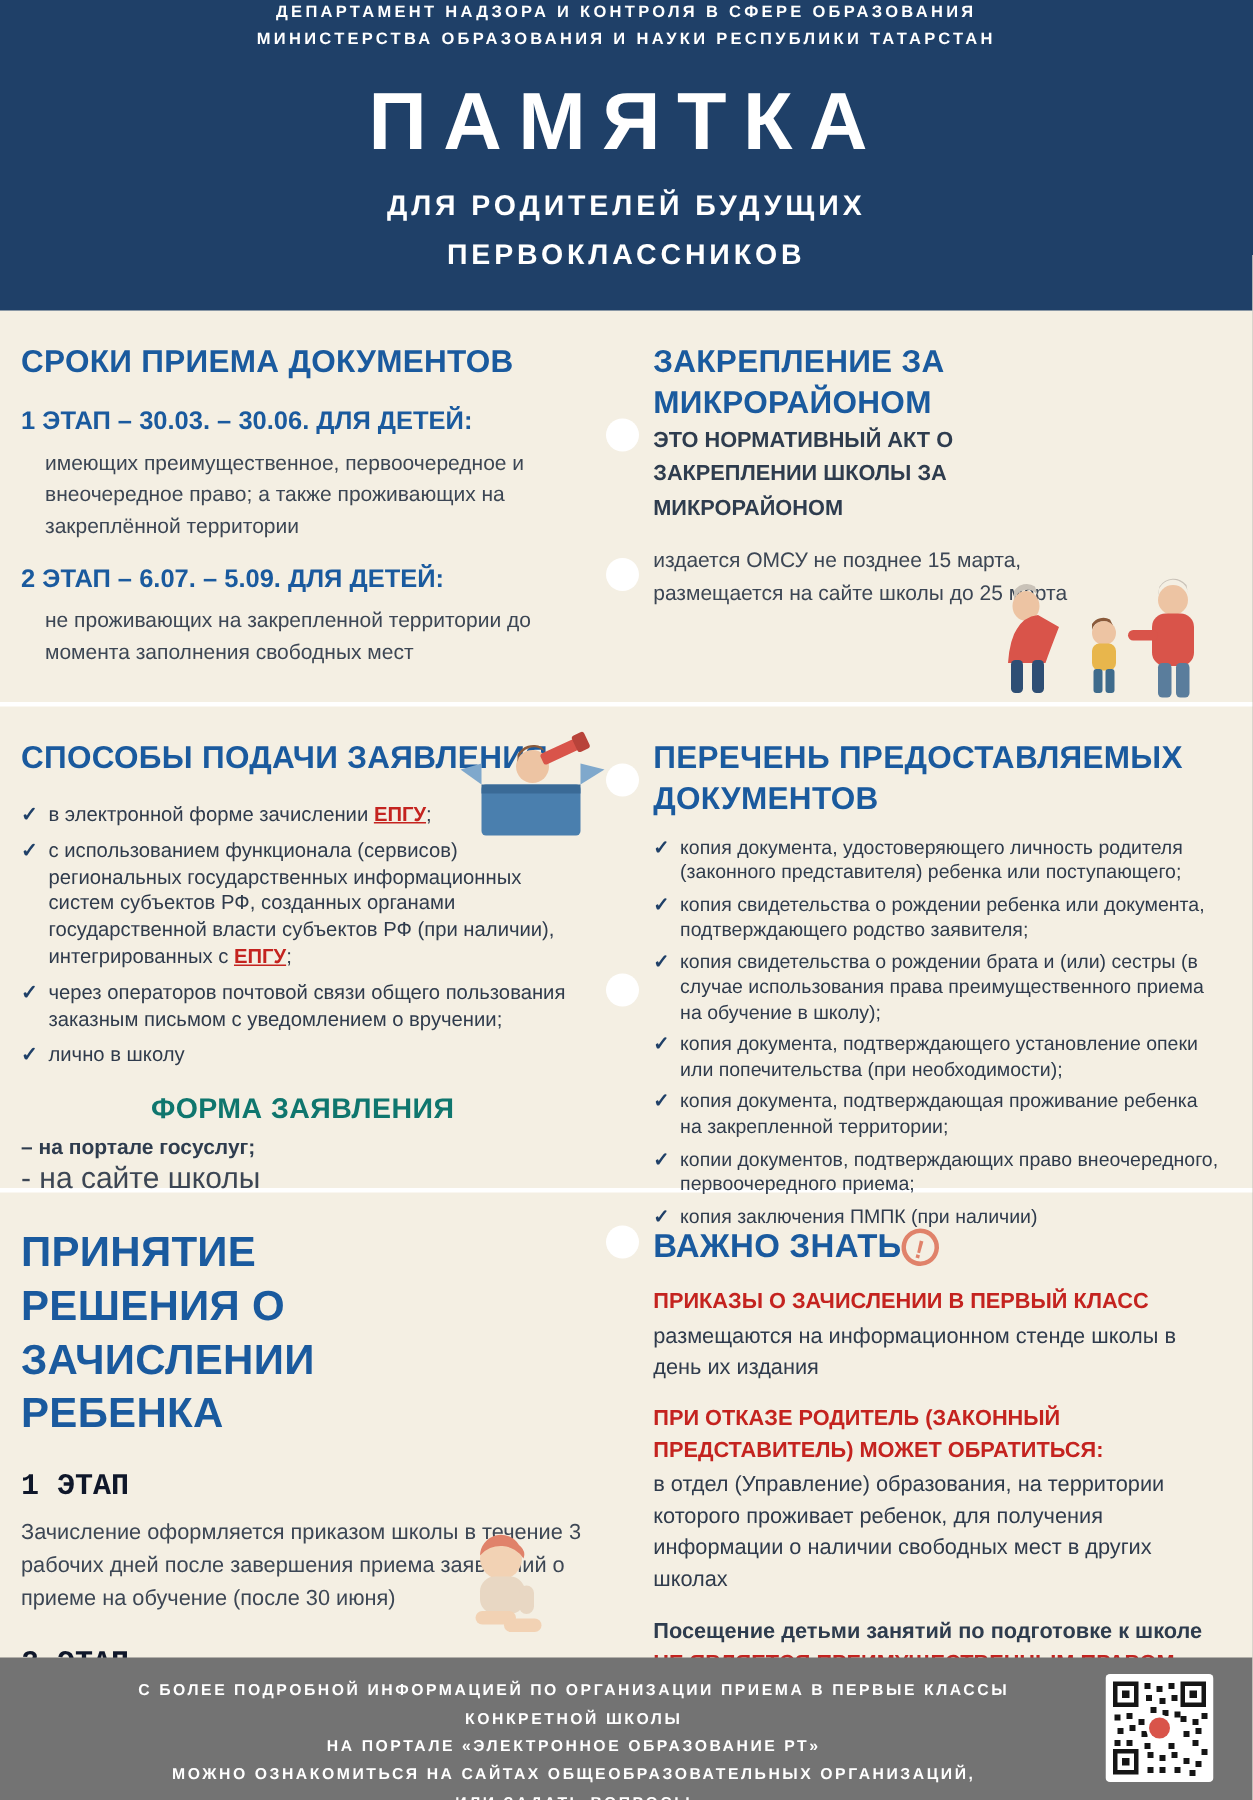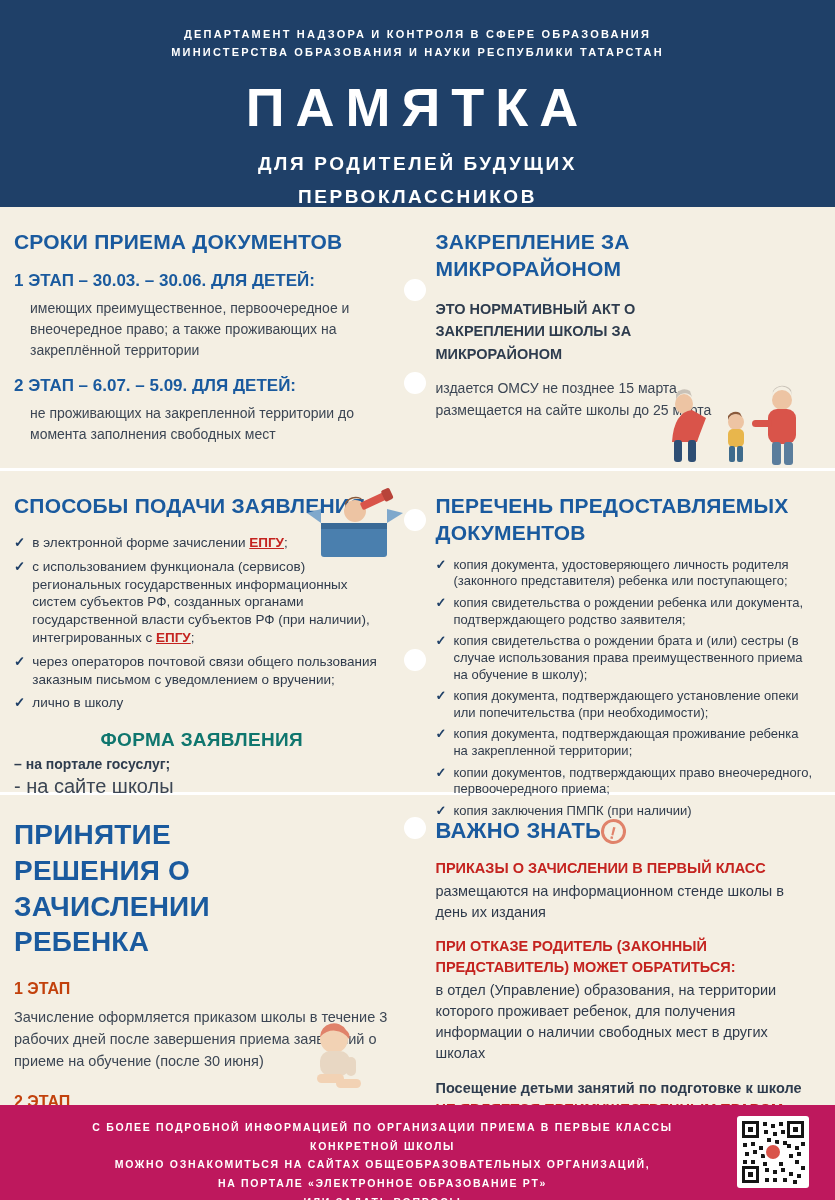--- a/index.html
+++ b/index.html
@@ -2,21 +2,21 @@
 <html><head>
 <meta charset="utf-8">
 <style>
   * { margin:0; padding:0; box-sizing:border-box; }
   body { background:#888; font-family:"Liberation Sans", sans-serif; }
   .page { position:relative; width:835px; height:1200px; margin:0 auto;
           background:#f4efe3; overflow:hidden; }
 
   
   .hdr { height:207px; background:#1f4068; color:#fff; text-align:center;
-         padding-top:26px; }
+         }
   .dept { font-size:11px; font-weight:bold; letter-spacing:2.2px; line-height:1.6; }
   .title { font-size:54px; font-weight:bold; letter-spacing:11px; margin:15px 0 9px; }
   .subtitle { font-size:19px; font-weight:bold; letter-spacing:2.6px; line-height:1.75; }
 
   
   .row { display:flex; }
   .row1 { height:261px; }
   .row2 { height:324px; border-top:3px solid #fff; }
   .row3 { height:313px; border-top:3px solid #fff; }
   .col { position:relative; width:50%; }
@@ -24,48 +24,48 @@
   .col.right { padding:22px 14px 0 18px; }
 
   h2.sec { color:#1a5a9e; font-size:21px; line-height:1.28; letter-spacing:.2px; }
   .sec-flex { display:flex; align-items:center; }
 
   
   .stage-title { color:#1a5a9e; font-weight:bold; font-size:17px; margin-top:15px; }
   .stage-text  { color:#3c4654; font-size:14px; line-height:1.5; margin:7px 0 0 16px; max-width:340px; }
 
   
-  .zak-t1 { color:#2e3c4e; font-weight:bold; font-size:14.5px; line-height:1.55; margin-top:15px; max-width:300px; }
+  .zak-t1 { color:#2e3c4e; font-weight:bold; font-size:14.5px; line-height:1.55; max-width:300px; }
   .zak-t2 { color:#3c4654; font-size:14px; line-height:1.55; margin-top:13px; max-width:320px; }
 
   
   .li  { display:flex; margin-top:6px; color:#2f3b4c; font-size:13.5px; line-height:1.32; }
   .row2 .col.right .li { font-size:13px; line-height:1.28; margin-top:5px; }
   .chk { color:#1f4068; font-weight:bold; margin-right:7px; flex:0 0 auto; }
   .lnk { color:#c4231f; font-weight:bold; text-decoration:underline; cursor:pointer; }
 
   .form-title { color:#0f766e; font-weight:bold; font-size:19px; margin-top:17px; letter-spacing:.3px;text-align:center; }
   .form-l1 { color:#2e3c4e; font-weight:bold; font-size:14px; margin-top:5px; }
   .form-l2 { color:#3c4654; font-size:20px; margin-top:3px; }
 
   
-  .stage-big { color:#c2410c; font-weight:bold; font-size:16px; margin-top:20px; }
+  .stage-big { color:#0f172a; font-weight:bold; font-size:20px; margin-top:20px;font-family:Liberation Mono, monospace; }
   .pr-text { color:#3c4654; font-size:14.5px; line-height:1.5; margin-top:9px; max-width:385px; }
 
   
   .vz-red  { color:#c4231f; font-weight:bold; font-size:14.5px; line-height:1.4; margin-top:13px; }
   .vz-text { color:#2f3b4c; font-size:14.5px; line-height:1.45; margin-top:3px; max-width:370px; }
   .vz-note { color:#2e3c4e; font-weight:bold; font-size:14.5px; line-height:1.45; margin-top:14px; max-width:370px; }
   .vz-note .red { color:#c4231f; }
   .alert-icon { display:inline-block; width:25px; height:25px; border:3px solid #e0826a;
                 border-radius:50%; color:#e0826a; font-size:17px; font-weight:bold;
                 text-align:center; line-height:24px; transform:rotate(14deg); }
 
   
-  .ftr { position:relative; height:95px; background:#be185d; color:#fff; text-align:center;
+  .ftr { position:relative; height:95px; background:#737373; color:#fff; text-align:center;
          padding:13px 125px 0 55px; font-size:10.5px; font-weight:bold;
          letter-spacing:1.7px; line-height:1.78; }
   .qr { position:absolute; right:26px; top:11px; width:72px; height:72px; }
 
   
   .dot { position:absolute; width:22px; height:22px; border-radius:50%; background:#fff; left:404px; }
   .d1{top:279px} .d2{top:372px} .d3{top:509px} .d4{top:649px} .d5{top:817px}
 
   
   .family    { position:absolute; right:12px; bottom:2px;  width:165px; height:92px; }
@@ -225,22 +225,22 @@
       <div class="vz-red">ПРИ ОТКАЗЕ РОДИТЕЛЬ (ЗАКОННЫЙ ПРЕДСТАВИТЕЛЬ) МОЖЕТ ОБРАТИТЬСЯ:</div>
       <div class="vz-text">в отдел (Управление) образования, на территории которого проживает ребенок, для получения информации о наличии свободных мест в других школах</div>
       <div class="vz-note">
         <span>Посещение детьми занятий по подготовке к  школе </span><span class="red">НЕ ЯВЛЯЕТСЯ ПРЕИМУЩЕСТВЕННЫМ ПРАВОМ</span><span> при зачислении в школу</span>
       </div>
     </div>
   </section>
 
   <footer class="ftr">
     <div>С БОЛЕЕ ПОДРОБНОЙ  ИНФОРМАЦИЕЙ ПО  ОРГАНИЗАЦИИ  ПРИЕМА В ПЕРВЫЕ  КЛАССЫ  КОНКРЕТНОЙ  ШКОЛЫ</div>
+    <div>НА ПОРТАЛЕ  «ЭЛЕКТРОННОЕ ОБРАЗОВАНИЕ РТ»</div>
     <div>МОЖНО  ОЗНАКОМИТЬСЯ  НА  САЙТАХ  ОБЩЕОБРАЗОВАТЕЛЬНЫХ  ОРГАНИЗАЦИЙ,</div>
-    <div>НА ПОРТАЛЕ  «ЭЛЕКТРОННОЕ ОБРАЗОВАНИЕ РТ»</div>
     <div>ИЛИ ЗАДАТЬ  ВОПРОСЫ</div>
 
     <svg class="qr" viewBox="0 0 72 72">
       <rect width="72" height="72" rx="3" fill="#ffffff"></rect>
       <g fill="#151515">
         <rect x="5" y="5" width="17" height="17"></rect>
           <rect x="50" y="5" width="17" height="17"></rect>
           <rect x="5" y="50" width="17" height="17"></rect>
       </g>
       <g fill="#ffffff">

